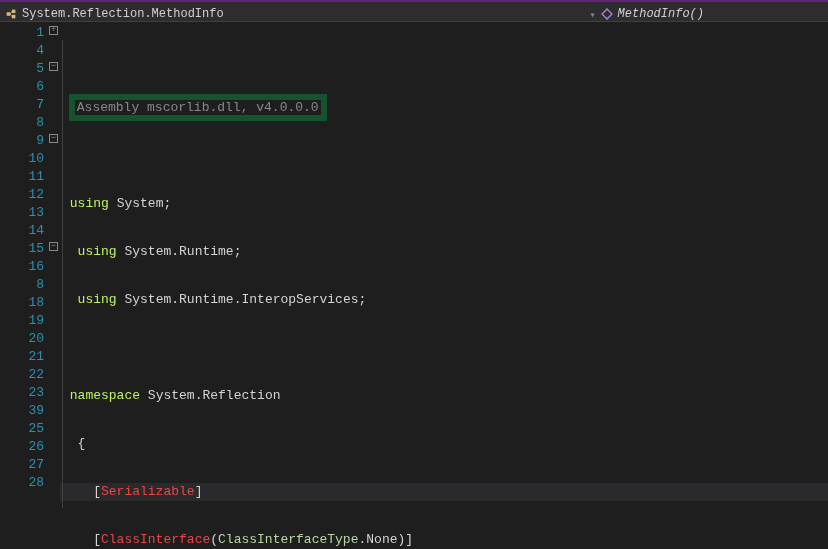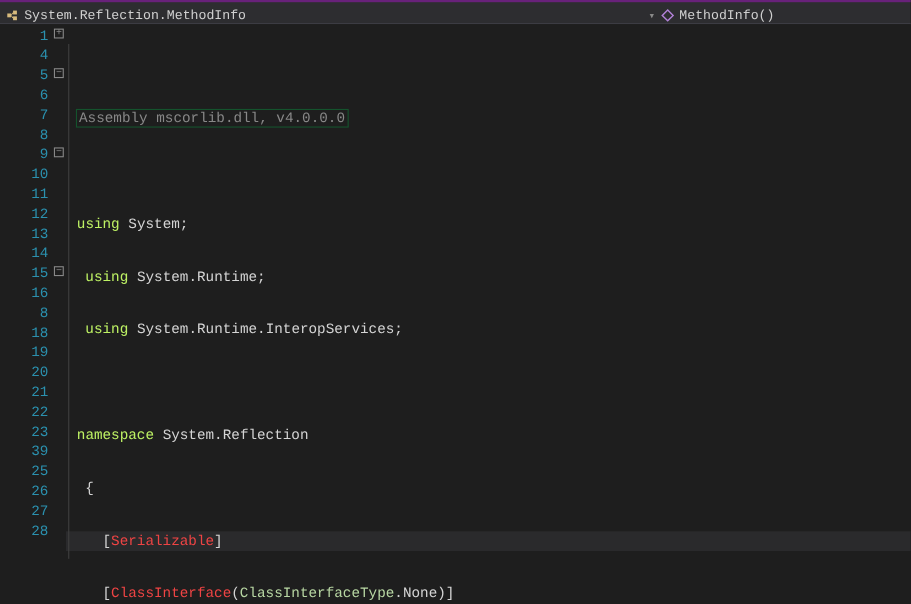--- a/index.html
+++ b/index.html
@@ -28,20 +28,21 @@
     flex: 1;
     gap: 4px;
     color: #d0d0d0;
   }
   .titlebar-right {
     display: flex;
     align-items: center;
     gap: 4px;
     color: #d0d0d0;
     padding-right: 120px;
+    font-style: italic;
   }
   .class-icon {
     display: inline-flex;
     color: #d7ba7d;
   }
   .method-icon {
     display: inline-flex;
     color: #b180d7;
   }
   .dd-arrow {
@@ -89,21 +90,21 @@
   }
   .line {
     line-height: 18px;
     height: 18px;
     padding-left: 2px;
   }
   .line.hl {
     background: #2a2a2c;
   }
   .asm-box {
-    border: 1px solid #14532d;
+    border: 6px solid #14532d;
     padding: 0 2px;
     color: #888;
     margin-left: -1px;
   }
   .c-key { color: #bef264; }
   .c-type { color: #ef4444; }
   .c-enum { color: #b8d7a3; }
   .vbar {
     position: absolute;
     width: 1px;

